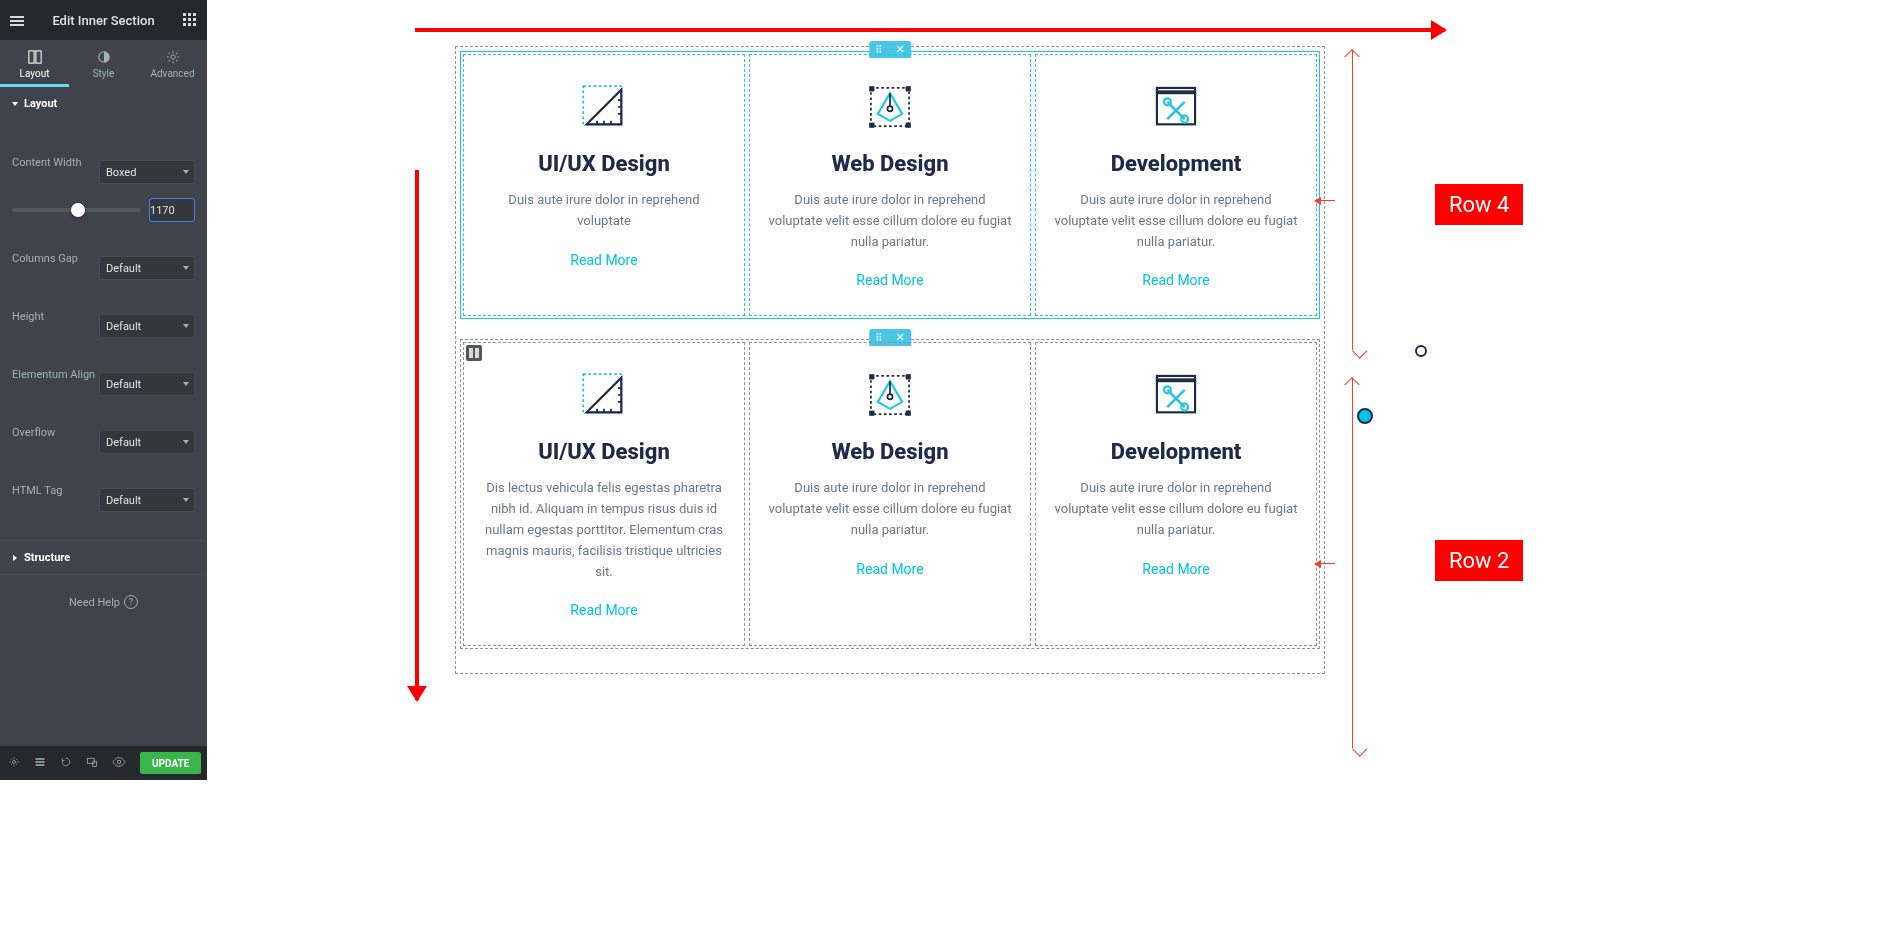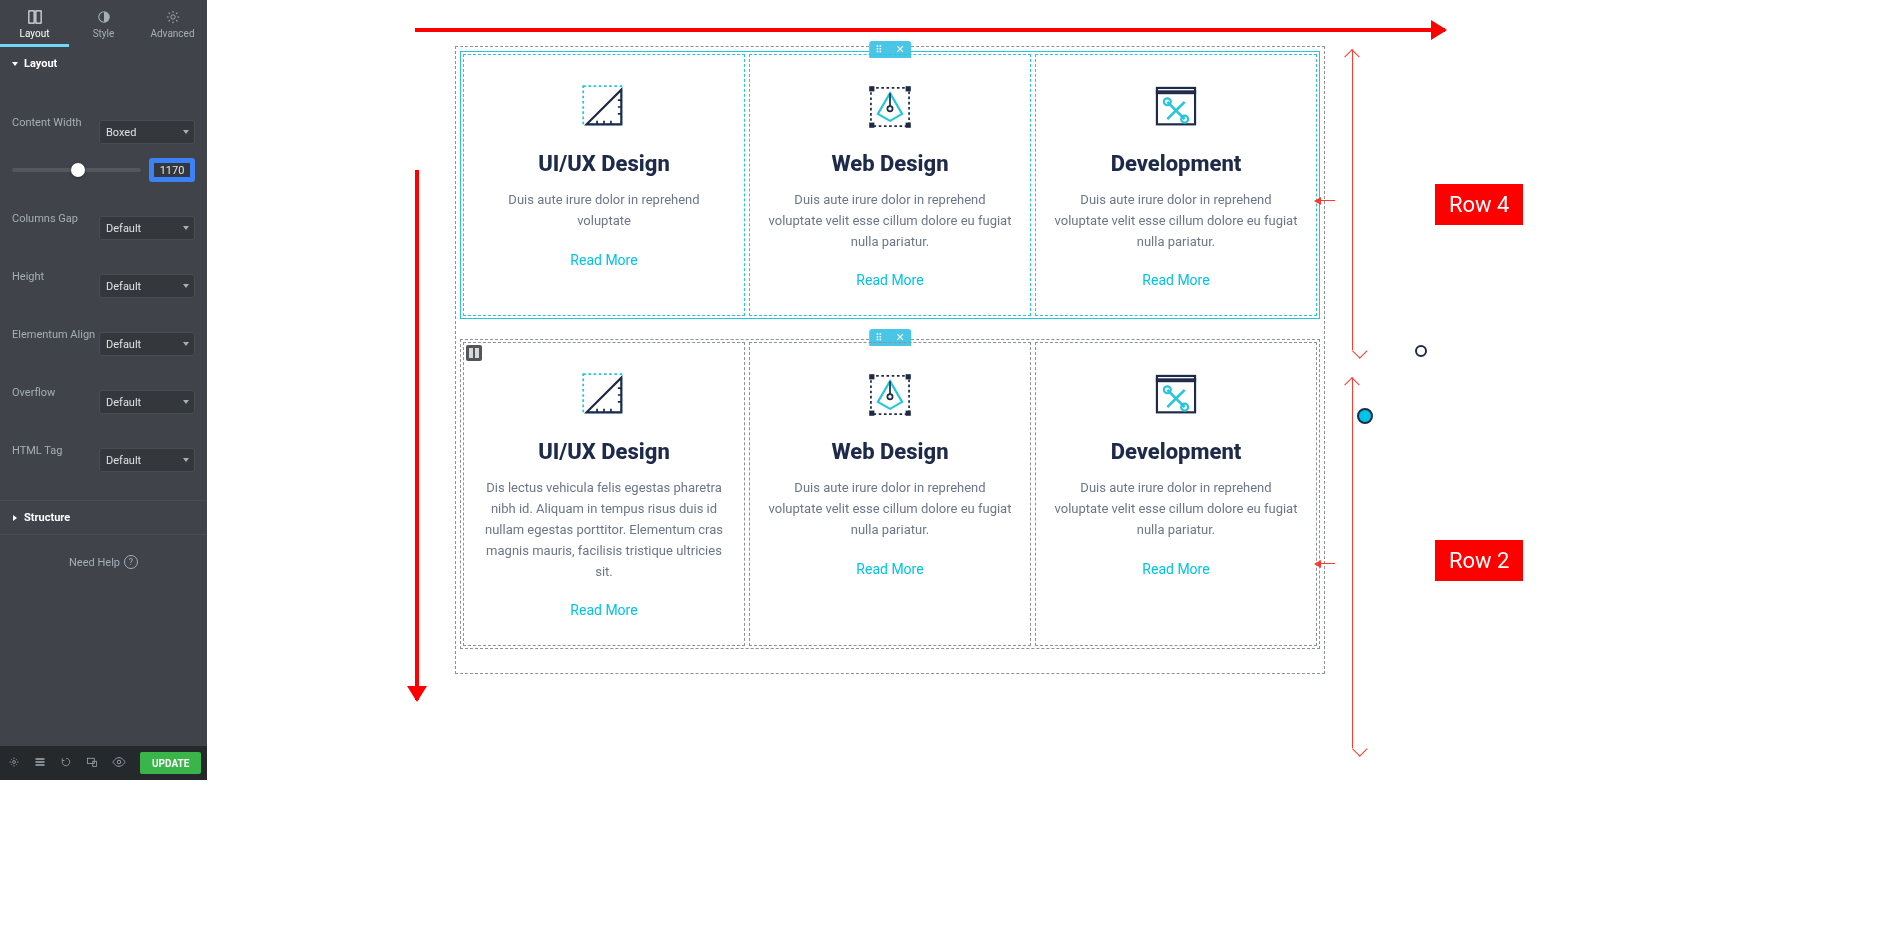--- a/index.html
+++ b/index.html
@@ -25,21 +25,21 @@
 .caret{ width:0;height:0;border-top:4px solid #fff;border-left:3px solid transparent;border-right:3px solid transparent; }
 .panel-body { padding: 6px 12px 14px; }
 .row { display:flex; align-items:center; justify-content:space-between; margin:14px 0; }
 .row label { font-size: 11px; color:#a4afb7; }
 .select { background:#34383c; border:1px solid #494c50; color:#e0e1e3; font-size:11px; height:24px; width:96px; padding:0 18px 0 6px; appearance:none; position:relative; border-radius:3px; }
 .select-wrap{position:relative;margin-top:20px;}
 .select-wrap::after{content:'';position:absolute;right:6px;top:10px;width:0;height:0;border-top:4px solid #a4afb7;border-left:3px solid transparent;border-right:3px solid transparent;}
 .slider-row{display:flex;align-items:center;gap:8px;}
 .slider{flex:1; height:4px; background:#54575b; border-radius:2px; position:relative;}
 .slider-thumb{position:absolute; left:46%; top:-5px; width:14px;height:14px;border-radius:50%;background:#fff; box-shadow:0 1px 3px rgba(0,0,0,.4);}
-.num-input{width:46px;height:24px;background:#34383c;border:5px solid #3b82f6;color:#e0e1e3;font-size:11px;text-align:center;border-radius:3px;}
+.num-input{width:46px;height:24px;background:#34383c;border:1px solid #3b82f6;color:#e0e1e3;font-size:11px;border-radius:3px;}
 
 .need-help{text-align:center;padding:20px 0;color:#a4afb7; font-size:11px; display:flex;justify-content:center;align-items:center;gap:4px;}
 .help-q{display:inline-flex;width:14px;height:14px;border:1px solid #a4afb7;border-radius:50%;align-items:center;justify-content:center;font-size:9px;}
 
 .sidebar-footer{background:#26292c;height:34px;display:flex;align-items:center;padding:0 8px;gap:14px;}
 .footer-ico{color:#a4afb7;cursor:pointer;font-size:12px;}
 .update-btn{margin-left:auto;background:#39b54a;color:#fff;border:none;height:22px;padding:0 12px;font-size:10px;font-weight:700;border-radius:2px;cursor:pointer;}
 .update-caret{background:#39b54a;height:22px;width:18px;border:none;border-left:1px solid #2e9a3d;border-radius:0 2px 2px 0;cursor:pointer;display:flex;align-items:center;justify-content:center;}
 .update-caret::after{content:'';width:0;height:0;border-bottom:4px solid #fff;border-left:3px solid transparent;border-right:3px solid transparent;}
 .flyout-tab{position:absolute;left:207px;top:380px;width:14px;height:28px;background:#34383c;border-radius:0 3px 3px 0;display:flex;align-items:center;justify-content:center;cursor:pointer;}
@@ -81,20 +81,39 @@
 .bracket .tip{position:absolute;left:-20px;top:50%;width:20px;height:1px;background:#ff3b2f;}
 .bracket .tip::after{content:'';position:absolute;left:-1px;top:-3px;width:0;height:0;border-right:7px solid #ff3b2f;border-top:4px solid transparent;border-bottom:4px solid transparent;}
 
 .dot-open{position:absolute;width:12px;height:12px;border:2px solid #1e2a4a;border-radius:50%;}
 .dot-fill{position:absolute;width:16px;height:16px;background:#00c4e6;border-radius:50%;border:2px solid #1e2a4a;}
 </style>
 </head>
 <body>
 
 <div class="sidebar">
+  <div class="sidebar-header">
+    <div class="hamburger-icon">
+        <span></span>
+        <span></span>
+        <span></span>
+      </div>
+    <div class="sidebar-title">Edit Inner Section</div>
+    <div class="dots-icon">
+        <span></span>
+        <span></span>
+        <span></span>
+        <span></span>
+        <span></span>
+        <span></span>
+        <span></span>
+        <span></span>
+        <span></span>
+      </div>
+  </div>
 
   <div class="tabbar">
     <div class="tab active">
       <svg class="tab-icon" viewBox="0 0 16 16">
           <rect x="1" y="1" width="6" height="14" fill="none" stroke="#fff" stroke-width="1.2"></rect>
           <rect x="9" y="1" width="6" height="14" fill="none" stroke="#fff" stroke-width="1.2"></rect>
         </svg>
       <span>Layout</span>
     </div>
     <div class="tab">

